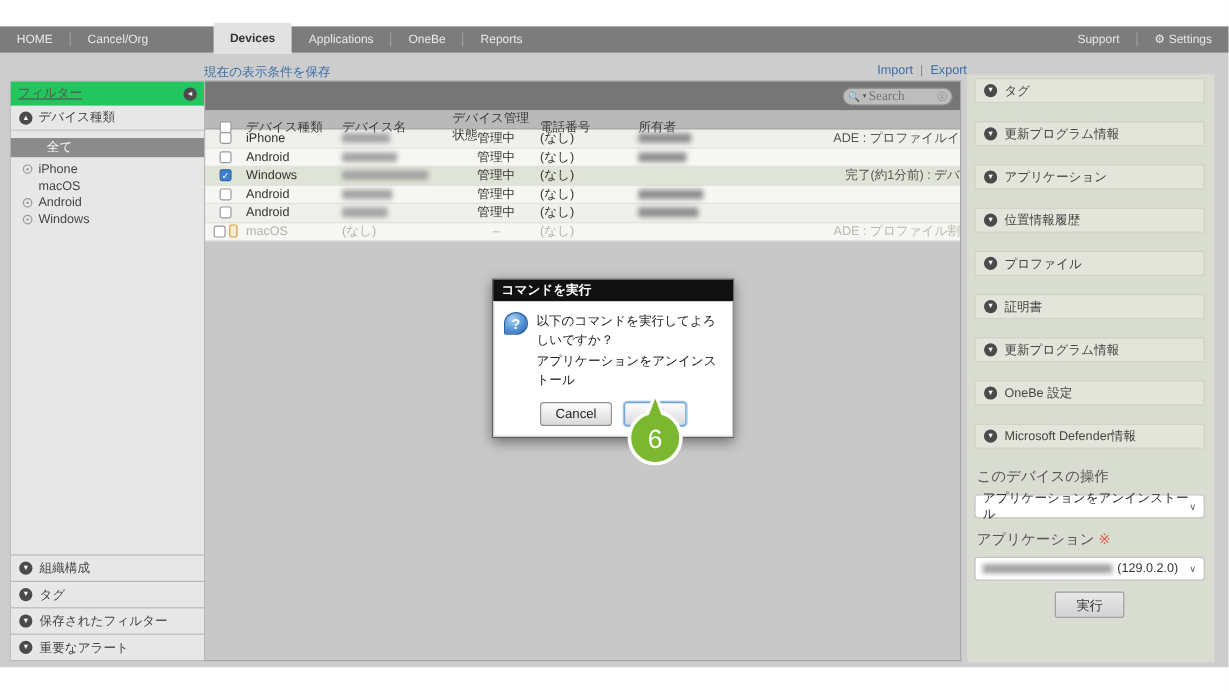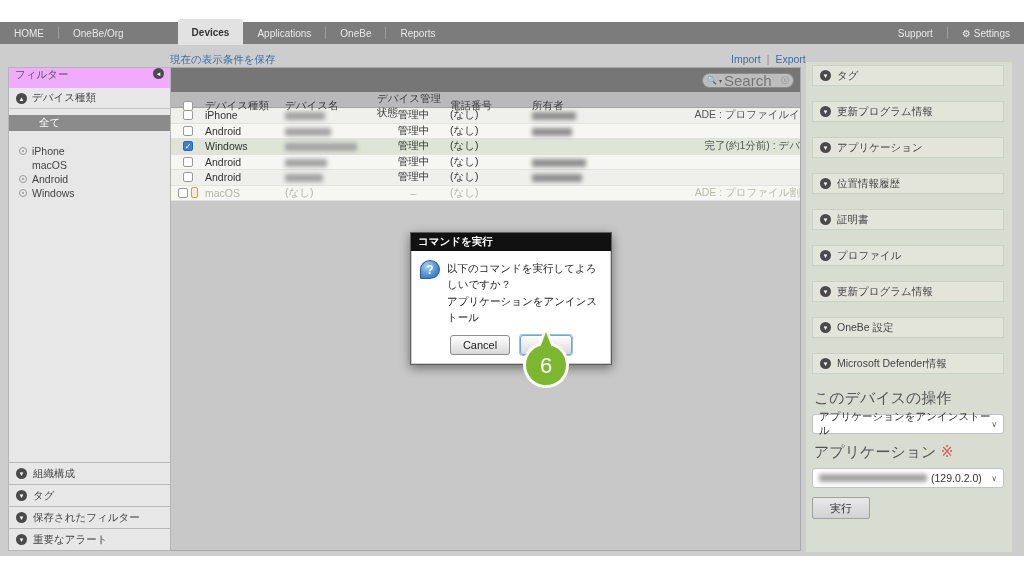--- a/index.html
+++ b/index.html
@@ -16,68 +16,68 @@
 
   
   .subbar { position:absolute; left:0; top:44px; width:1024px; height:512px; background:#cdcdcd; }
   .link { color:#3a6ea5; font-size:10.5px; cursor:pointer; }
   .save-link { position:absolute; left:170px; top:9px; }
   .impexp { position:absolute; left:731px; top:9px; display:flex; gap:6px; align-items:center; }
   .impexp .sep { color:#888; font-size:10px; }
 
   
   .sidebar { position:absolute; left:8px; top:67px; width:163px; height:484px; background:#e7e7e7; border:1px solid #b5b5b5; }
-  .sb-header { height:20px; background:#f0abfc; display:flex; padding:0 6px; color:#555; font-size:10.5px; }
+  .sb-header { height:20px; background:#22c55e; display:flex; align-items:center; padding:0 6px; color:#555; font-size:10.5px;text-decoration:underline; }
   .sb-header .dk-circ { margin-left:auto; }
   .sb-section { height:21px; display:flex; align-items:center; gap:5px; padding:0 7px; border-bottom:1px solid #c6c6c6; color:#444; font-size:10.5px; }
   .sb-list { padding:6px 0 0 0; }
   .sb-item { height:14px; display:flex; align-items:center; gap:5px; padding:0 7px 0 10px; color:#444; font-size:10.5px; cursor:pointer; }
-  .sb-item.sel { background:#8b8b8b; color:#fff; height:16px; padding-left:30px; margin-bottom:13px; }
+  .sb-item.sel { background:#8b8b8b; color:#fff; height:16px; padding-left:30px; margin-bottom:3px; }
   .sb-item .lt-circ { width:8px; height:8px; border:1px solid #9a9a9a; border-radius:50%; position:relative; flex:0 0 8px; }
   .sb-item .lt-circ::after { content:""; position:absolute; left:2px; top:2px; width:2px; height:2px; background:#9a9a9a; border-radius:50%; }
   .sb-item .no-ic { width:8px; flex:0 0 8px; }
   .sb-bottom { position:absolute; left:0; bottom:0; width:100%; }
   .sb-brow { height:22px; display:flex; align-items:center; gap:6px; padding:0 7px; border-top:1px solid #b9b9b9; color:#444; font-size:10.5px; cursor:pointer; }
 
   
   .dk-circ { width:11px; height:11px; background:#4a4a4a; border-radius:50%; display:inline-flex; align-items:center; justify-content:center; color:#fff; font-size:7px; line-height:1; flex:0 0 11px; }
 
   
   .table-area { position:absolute; left:171px; top:67px; width:630px; height:484px; background:#c8c8c8; border:1px solid #a8a8a8; border-left:none; }
   .tbl-toolbar { height:24px; background:#767676; display:flex; align-items:center; justify-content:flex-end; padding:0 6px; }
   .searchbox { width:92px; height:15px; background:#bdbdbd; border:1px solid #8a8a8a; border-radius:8px; display:flex; align-items:center; padding:0 4px; gap:2px; }
   .searchbox .mag { font-size:8px; color:#444; }
   .searchbox .caret { font-size:6px; color:#555; }
-  .searchbox input { flex:1; border:none; background:transparent; font-size:15px; color:#555; outline:none; width:50px; font-family:Liberation Sans, sans-serif; }
+  .searchbox input { flex:1; border:none; background:transparent; font-size:11px; color:#555; outline:none; width:50px; font-family:Liberation Serif, serif; }
   .searchbox .clear { font-size:8px; color:#8d8d8d; }
   .tbl-grid { display:grid; grid-template-columns:34px 80px 92px 73px 82px 90px 1fr; align-items:center; font-size:10.5px; }
   .tbl-head { height:16px; background:#b9b9b9; color:#3c3c3c; border-bottom:1px solid #a3a3a3; }
   .tbl-row { height:15.5px; background:#f6f6f3; color:#333; border-bottom:1px solid #e2e2de; }
   .tbl-row:nth-child(odd) { background:#efefec; }
   .tbl-row.sel { background:#dfe4d6; }
   .tbl-row.dis { color:#b3b3a6; }
   .cell-c { display:flex; justify-content:center; align-items:center; gap:3px; }
   .cell-note { text-align:right; overflow:hidden; white-space:nowrap; color:#555; }
   .tbl-row.dis .cell-note { color:#b9b9ac; }
   .cbx { width:10px; height:10px; background:#fff; border:1px solid #9a9a9a; border-radius:2px; display:inline-flex; align-items:center; justify-content:center; cursor:pointer; }
   .cbx.checked { background:#3e7fd0; border-color:#2f66ab; color:#fff; font-size:8px; }
   .dev-ic { width:7px; height:11px; border:1px solid #d89c3e; border-radius:2px; background:#f7ecd2; display:inline-block; }
   .blur { display:inline-block; height:8px; background:#a3a3a3; border-radius:1px; filter:blur(2px); vertical-align:middle; }
   .blur.dark { background:#8f8f8f; }
 
   
   .rpanel { position:absolute; left:806px; top:62px; width:206px; height:490px; background:#d9dcd1; padding:3px 8px 0 6px; }
   .acc { height:21px; background:#e3e5da; border:1px solid #cdd0c4; display:flex; align-items:center; gap:6px; padding:0 7px; margin-bottom:15px; color:#444; font-size:10.5px; cursor:pointer; }
   .ops { margin-top:3px; }
-  .ops-label { color:#555; font-size:15px; margin:0 0 6px 2px; }
+  .ops-label { color:#555; font-size:12px; margin:0 0 6px 2px; }
   .selectbox { height:20px; background:#fff; border:1px solid #c2c2c2; border-radius:3px; display:flex; align-items:center; padding:0 6px; font-size:10.5px; color:#333; margin-bottom:9px; cursor:pointer; }
   .selectbox .chev { margin-left:auto; color:#666; font-size:8px; }
   .req { color:#d9604f; }
   .helper { color:#b2b5a8; font-size:10.5px; line-height:1.55; margin:2px 2px 8px 2px; }
-  .exec-row { display:flex; justify-content:flex-start; }
+  .exec-row { display:flex; justify-content:center; }
   .btn-exec { width:58px; height:22px; background:linear-gradient(#e9e9e9,#d2d2d2); border:1px solid #a0a0a0; border-radius:2px; font-size:11px; color:#333; cursor:pointer; font-family:inherit; }
 
   
   .modal { position:absolute; left:410px; top:232px; width:202px; background:#fff; border:1px solid #5e5e5e; box-shadow:0 3px 10px rgba(0,0,0,.45); z-index:5; }
   .modal-title { height:18px; background:#111; color:#fff; font-size:10.5px; font-weight:bold; display:flex; align-items:center; padding:0 7px; }
   .modal-body { padding:9px 8px 8px 8px; border:1px solid #cfcfcf; border-top:none; }
   .msg-row { display:flex; gap:7px; }
   .q-ic { width:20px; height:19px; flex:0 0 20px; border-radius:50% 50% 50% 8%; background:radial-gradient(circle at 35% 30%, #a8d2f4, #4a8cd2 60%, #2c66a8); border:1px solid #2a5f9e; color:#fff; font-weight:bold; font-size:12px; display:flex; align-items:center; justify-content:center; }
   .msg-text { font-size:10.5px; color:#222; line-height:1.55; }
   .modal-btns { display:flex; justify-content:center; gap:10px; margin-top:10px; }
@@ -89,21 +89,21 @@
   .marker { position:absolute; left:516px; top:326px; width:60px; height:62px; z-index:6; }
 </style>
 </head>
 <body>
 
 <div id="screen">
 
   <div class="topnav">
     <div class="nav-tab">HOME</div>
     <div class="nav-sep"></div>
-    <div class="nav-tab">OneBe/Org</div>
+    <div class="nav-tab">Cancel/Org</div>
     <div class="nav-tab active">Devices</div>
     <div class="nav-tab">Applications</div>
     <div class="nav-sep"></div>
     <div class="nav-tab">OneBe</div>
     <div class="nav-sep"></div>
     <div class="nav-tab">Reports</div>
     <div class="nav-right">
       <div class="nav-tab">Support</div>
       <div class="nav-sep"></div>
       <div class="nav-tab">
@@ -273,25 +273,25 @@
     <div class="acc">
       <span class="dk-circ">▾</span>
       <span>アプリケーション</span>
     </div>
     <div class="acc">
       <span class="dk-circ">▾</span>
       <span>位置情報履歴</span>
     </div>
     <div class="acc">
       <span class="dk-circ">▾</span>
+      <span>プロファイル</span>
+    </div>
+    <div class="acc">
+      <span class="dk-circ">▾</span>
       <span>証明書</span>
-    </div>
-    <div class="acc">
-      <span class="dk-circ">▾</span>
-      <span>プロファイル</span>
     </div>
     <div class="acc">
       <span class="dk-circ">▾</span>
       <span>更新プログラム情報</span>
     </div>
     <div class="acc">
       <span class="dk-circ">▾</span>
       <span>OneBe 設定</span>
     </div>
     <div class="acc">

